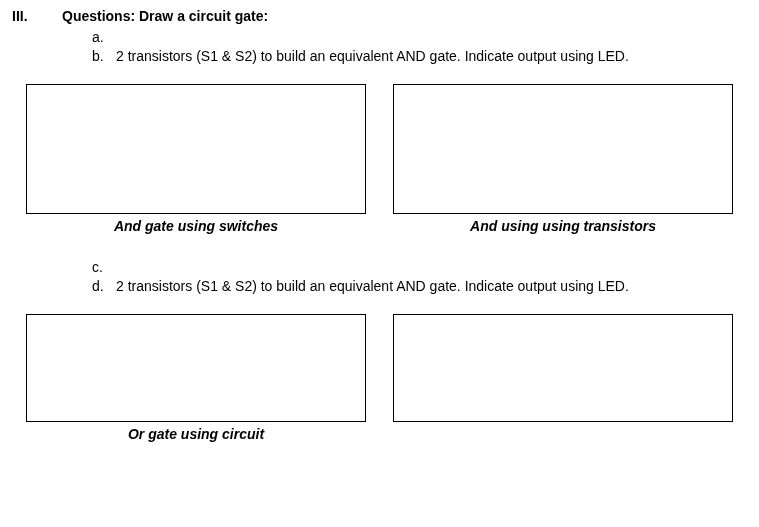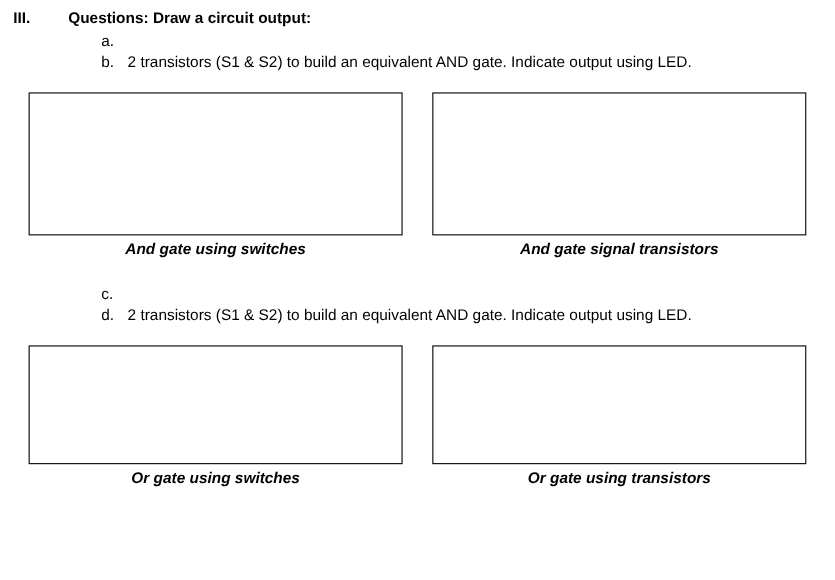--- a/index.html
+++ b/index.html
@@ -63,58 +63,57 @@
     }
     .spacer {
       height: 10px;
     }
   </style>
 </head>
 <body>
 
 <div class="heading-row">
   <span class="roman">III.</span>
-  <span class="heading-text">Questions: Draw a circuit output:</span>
+  <span class="heading-text">Questions: Draw a circuit gate:</span>
 </div>
 
 <div class="list-block">
   <div class="list-item">
     <span class="letter">a.</span>
   </div>
   <div class="list-item">
     <span class="letter">b.</span>
     <span>2 transistors (S1 &amp; S2) to build an equivalent AND gate. Indicate output using LED.</span>
   </div>
 </div>
 
 <div class="boxes-row">
   <div class="box-wrapper">
     <div class="box"></div>
     <div class="caption">And gate using switches</div>
   </div>
   <div class="box-wrapper">
     <div class="box"></div>
-    <div class="caption">And gate signal transistors</div>
+    <div class="caption">And using using transistors</div>
   </div>
 </div>
 
 <div class="spacer"></div>
 
 <div class="list-block">
   <div class="list-item">
     <span class="letter">c.</span>
   </div>
   <div class="list-item">
     <span class="letter">d.</span>
     <span>2 transistors (S1 &amp; S2) to build an equivalent AND gate. Indicate output using LED.</span>
   </div>
 </div>
 
 <div class="boxes-row">
   <div class="box-wrapper">
     <div class="box box-short"></div>
-    <div class="caption">Or gate using switches</div>
+    <div class="caption">Or gate using circuit</div>
   </div>
   <div class="box-wrapper">
     <div class="box box-short"></div>
-    <div class="caption">Or gate using transistors</div>
   </div>
 </div>
 
 </body></html>

